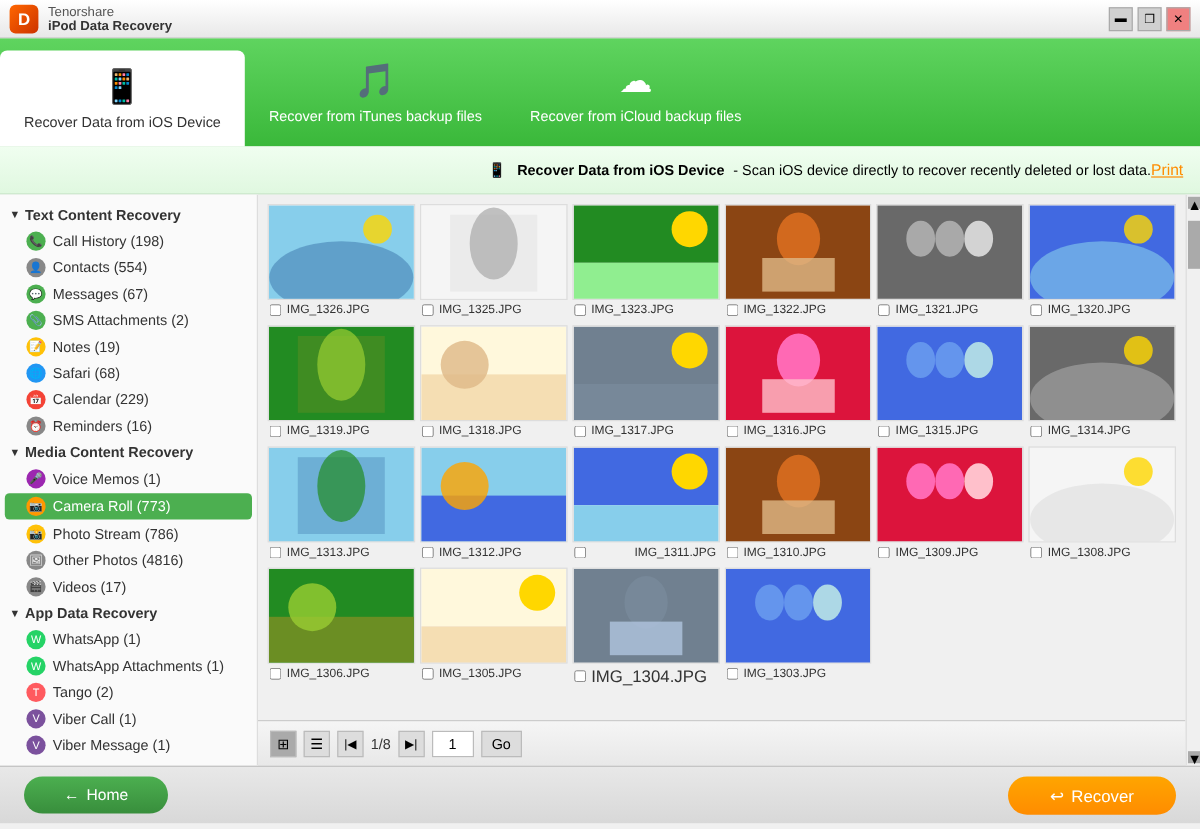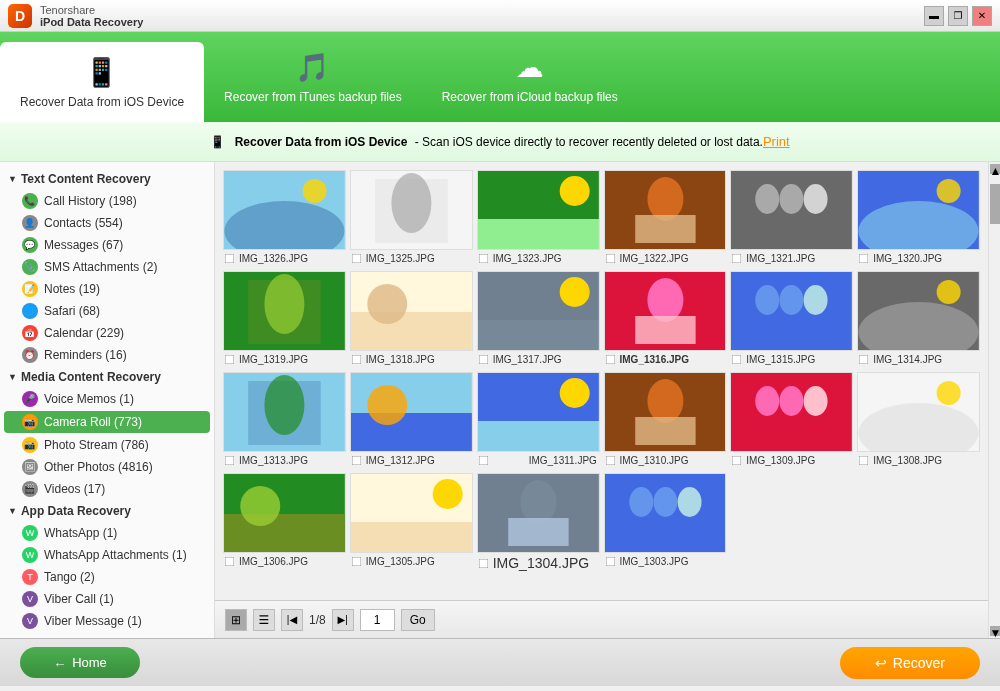--- a/index.html
+++ b/index.html
@@ -48,21 +48,21 @@
     }
     .tab-icon { font-size: 28px; }
     .tab.active .tab-icon { color: #4CAF50; }
 
     
     .header-bar {
       background: linear-gradient(to bottom, #f0fef0, #e0f8e0);
       padding: 8px 14px;
       display: flex;
       align-items: center;
-      justify-content: center;
+      justify-content: flex-end;
       border-bottom: 1px solid #c8e8c8;
       min-height: 40px;
     }
     .print-link { color: #ff8c00; font-size: 13px; cursor: pointer; text-decoration: underline; }
 
     
     .main-layout {
       display: flex;
       flex: 1;
       overflow: hidden;
@@ -477,21 +477,21 @@
         <div class="photo-item">
       <div class="photo-sim" style="border:1px solid #ddd;">
         <svg width="100%" height="80" xmlns="http://www.w3.org/2000/svg">
               <rect width="100%" height="100%" fill="#DC143C"></rect>
        <ellipse cx="50%" cy="35%" rx="18" ry="22" fill="#FF69B4"></ellipse>
        <rect x="25%" y="55%" width="50%" height="35%" fill="#FFC0CB" opacity="0.8"></rect>
             </svg>
       </div>
       <div class="photo-label">
         <input type="checkbox" style="transform: scale(0.75);">
-        <span style="font-size:10px;font-weight:bold;">IMG_1316.JPG</span>
+        <span style="font-size:10px;">IMG_1316.JPG</span>
       </div>
     </div>
         <div class="photo-item">
       <div class="photo-sim" style="border:1px solid #ddd;">
         <svg width="100%" height="80" xmlns="http://www.w3.org/2000/svg">
               <rect width="100%" height="100%" fill="#4169E1"></rect>
        <ellipse cx="30%" cy="35%" rx="12" ry="15" fill="#6495ED"></ellipse>
        <ellipse cx="50%" cy="35%" rx="12" ry="15" fill="#6495ED"></ellipse>
        <ellipse cx="70%" cy="35%" rx="12" ry="15" fill="#ADD8E6"></ellipse>
             </svg>

